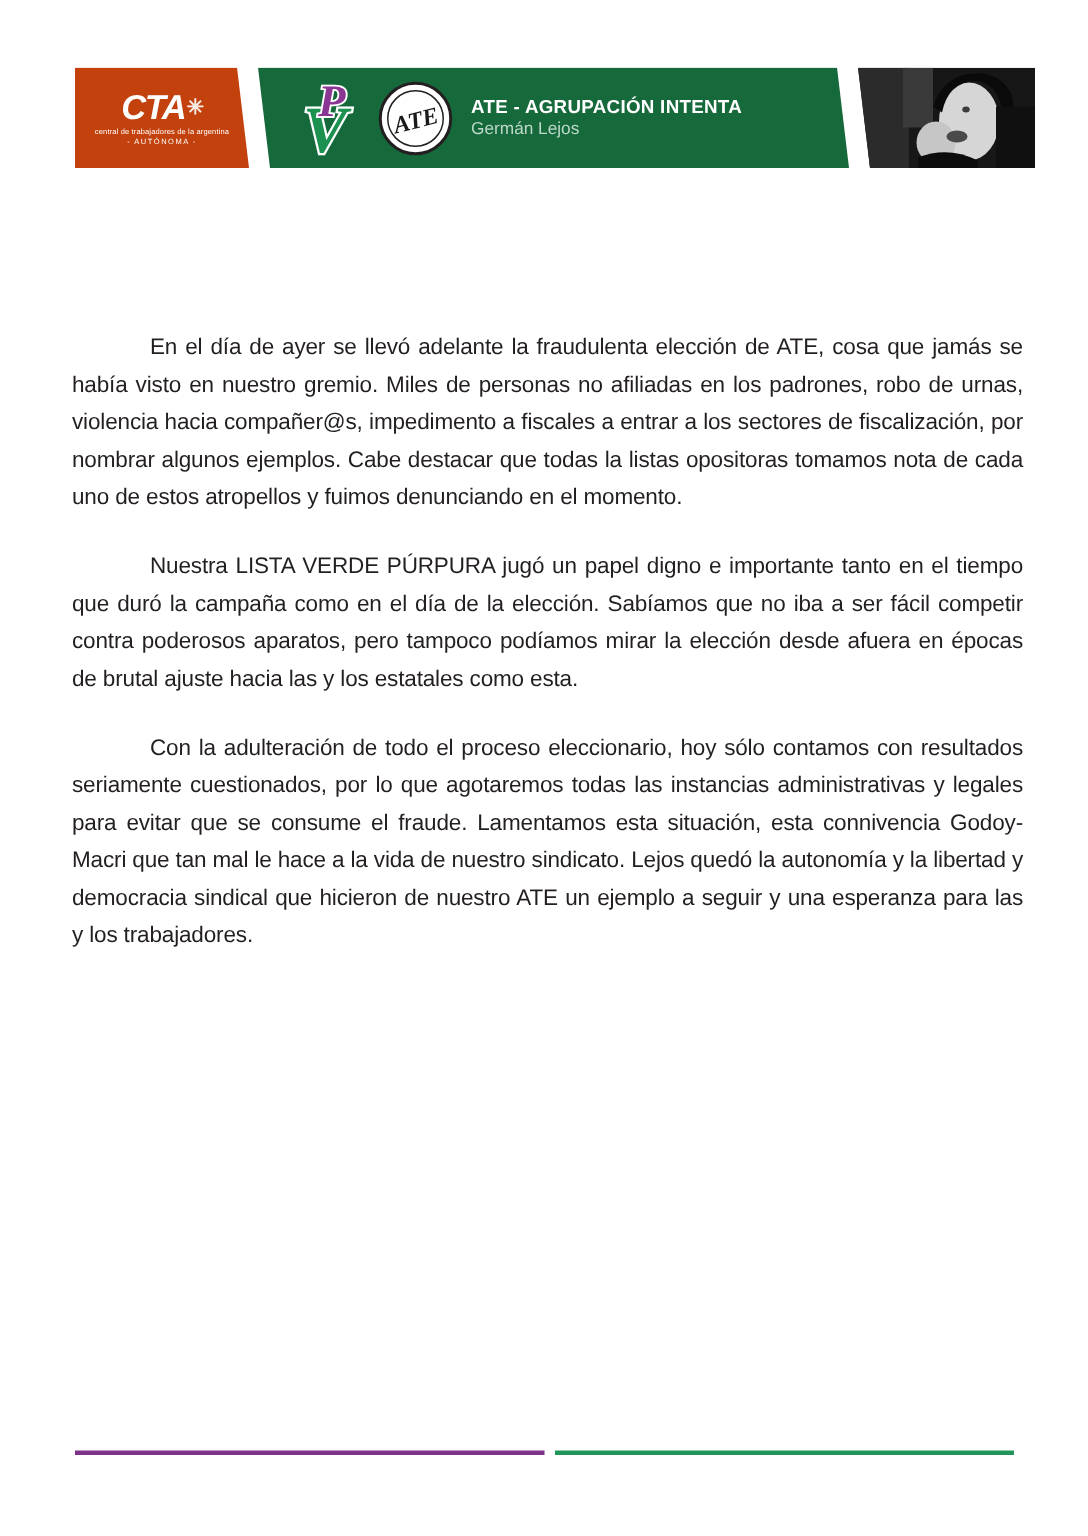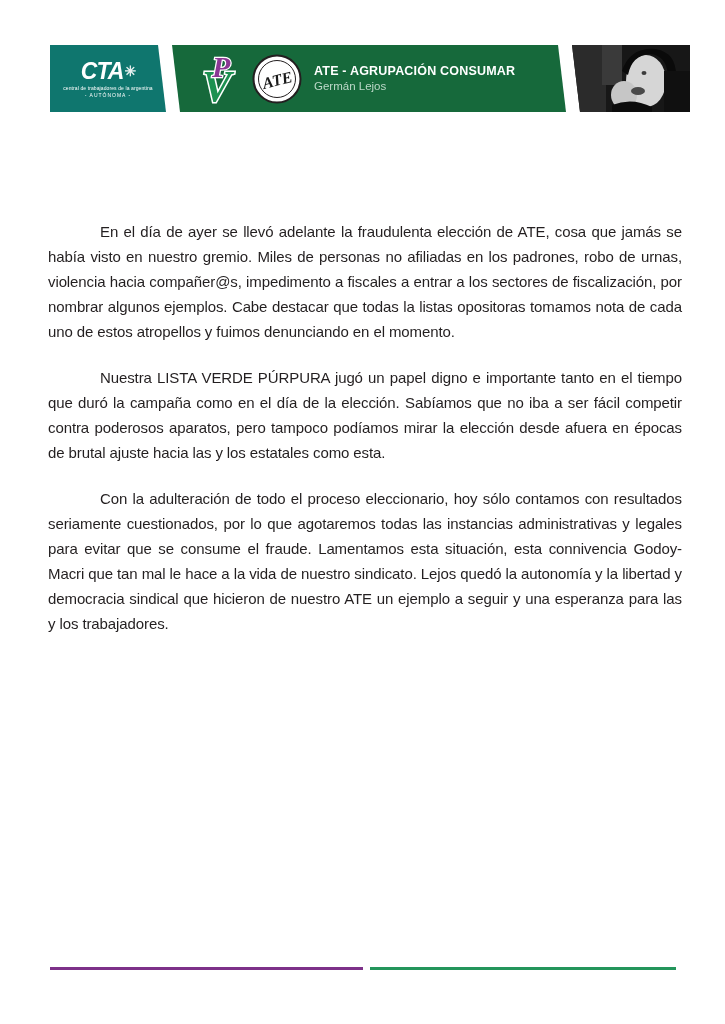--- a/index.html
+++ b/index.html
@@ -5,21 +5,21 @@
   html,body{margin:0;padding:0;background:#ffffff;}
   .page{
     position:relative;width:725px;height:1024px;background:#ffffff;overflow:hidden;
     font-family:"Liberation Sans", sans-serif;color:#231f20;
   }
 
   
   .banner{position:absolute;top:45px;left:50px;width:640px;height:67px;display:flex;}
   .block{height:67px;}
   .block-cta{
-    width:116px;background:#0f766e;margin-right:6px;
+    width:116px;background:#c2410c;margin-right:6px;
     clip-path:polygon(0 0, calc(100% - 8px) 0, 100% 100%, 0 100%);
     display:flex;flex-direction:column;justify-content:center;align-items:center;color:#fff;
   }
   .cta-word{font-size:23px;font-weight:bold;font-style:italic;letter-spacing:-1px;line-height:1;display:flex;align-items:center;}
   .cta-sun{font-style:normal;font-size:14px;margin-left:1px;opacity:.9;}
   .cta-sub{font-size:5px;margin-top:2px;white-space:nowrap;letter-spacing:.1px;}
   .cta-sub2{font-size:5px;margin-top:1px;letter-spacing:1px;}
   .block-green{
     flex:1;background:#16693b;margin-right:6px;
     clip-path:polygon(0 0, calc(100% - 8px) 0, 100% 100%, 8px 100%);
@@ -75,21 +75,21 @@
         <text x="14" y="26" font-family="Liberation Serif, serif" font-style="italic" font-weight="bold" font-size="30" fill="#8a3794" stroke="#ffffff" stroke-width="2.5" paint-order="stroke">P</text>
       </svg>
 
       <svg class="ate-logo" width="50" height="50" viewBox="0 0 50 50">
         <circle cx="25" cy="25" r="23.5" fill="#ffffff" stroke="#231f20" stroke-width="2"></circle>
         <circle cx="25" cy="25" r="18.5" fill="#ffffff" stroke="#231f20" stroke-width="1"></circle>
         <text x="25" y="31.5" text-anchor="middle" font-family="Liberation Serif, serif" font-style="italic" font-weight="bold" font-size="16" fill="#1a1a1a" transform="rotate(-14 25 25)">ATE</text>
       </svg>
 
       <div class="org">
-        <div class="org-name">ATE - AGRUPACIÓN CONSUMAR</div>
+        <div class="org-name">ATE - AGRUPACIÓN INTENTA</div>
         <div class="org-person">Germán Lejos</div>
       </div>
     </div>
 
     <div class="block block-photo">
       <svg width="118" height="67" viewBox="0 0 118 67" preserveAspectRatio="none">
         <rect width="118" height="67" fill="#171717"></rect>
         <rect x="0" y="0" width="34" height="67" fill="#2b2b2b"></rect>
         <rect x="30" y="0" width="20" height="40" fill="#3a3a3a"></rect>
         <ellipse cx="74" cy="36" rx="20" ry="26" fill="#d6d6d6"></ellipse>

